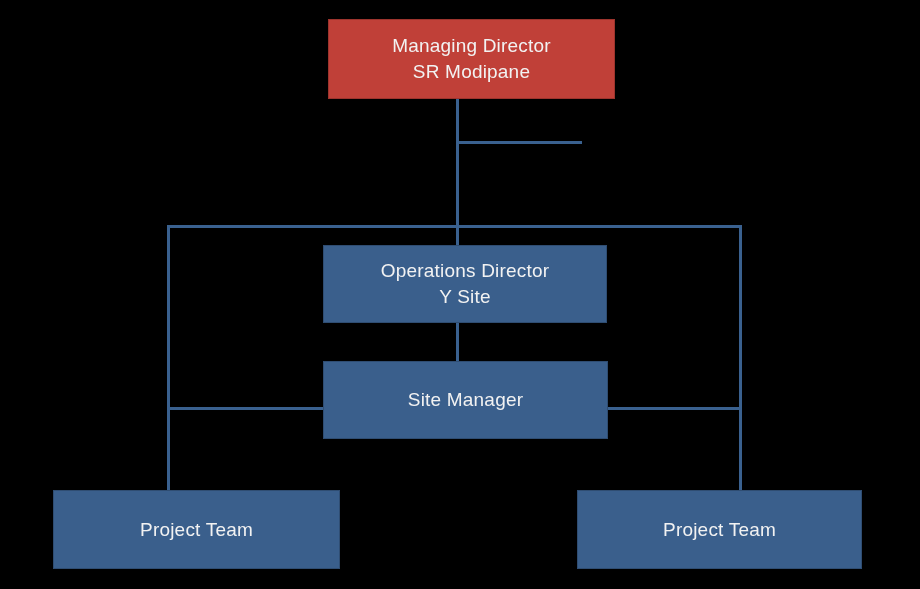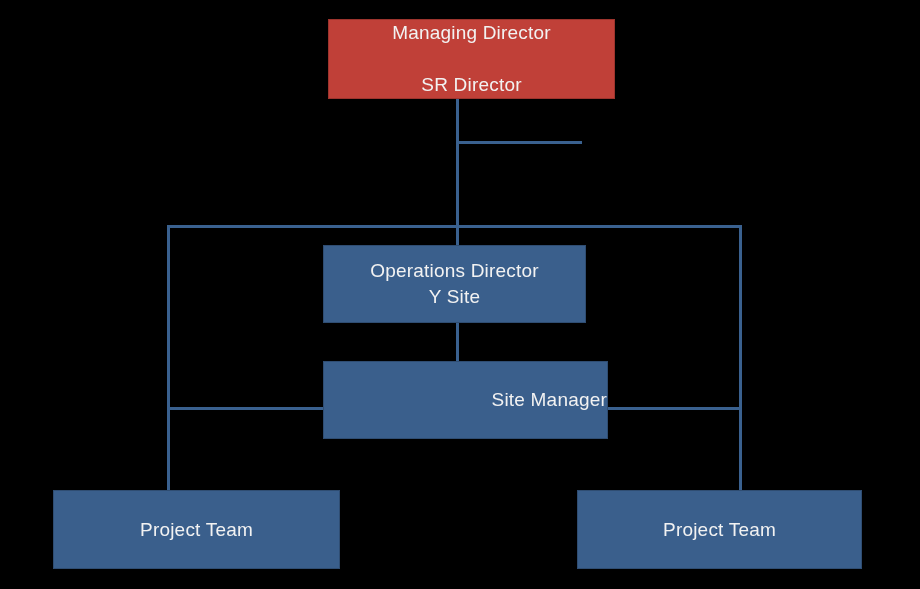--- a/index.html
+++ b/index.html
@@ -24,21 +24,20 @@
     text-align: center;
     color: var(--text, #F2F2F2);
     font-size: 19px;
     line-height: 1.35;
     letter-spacing: 0.2px;
     box-sizing: border-box;
   }
   .node.exec {
     background: var(--exec, #C04038);
     border: 1px solid rgba(0,0,0,0.18);
-    justify-content: space-between;
   }
   .node.dept {
     background: var(--dept, #3A5F8C);
     border: 1px solid rgba(0,0,0,0.18);
   }
   .node-line:empty { display: none; }
   .line {
     position: absolute;
     background: var(--line, #3A618F);
   }
@@ -52,30 +51,30 @@
   <div class="line" style="left:456px; top:141px; width:126px; height:3px;"></div>
   <div class="line" style="left:167px; top:225px; width:575px; height:3px;"></div>
   <div class="line" style="left:167px; top:225px; width:3px;   height:265px;"></div>
   <div class="line" style="left:739px; top:225px; width:3px;   height:265px;"></div>
   <div class="line" style="left:456px; top:323px; width:3px;   height:38px;"></div>
   <div class="line" style="left:167px; top:407px; width:156px; height:3px;"></div>
   <div class="line" style="left:608px; top:407px; width:134px; height:3px;"></div>
 
   <div class="node exec" style="left:328px; top:19px; width:287px; height:80px;">
     <span class="node-line">Managing Director</span>
-    <span class="node-line">SR Director</span>
+    <span class="node-line">SR Modipane</span>
   </div>
 
 
-  <div class="node dept" style="left:323px; top:245px; width:263px; height:78px;">
+  <div class="node dept" style="left:323px; top:245px; width:284px; height:78px;">
     <span class="node-line">Operations Director</span>
     <span class="node-line">Y Site</span>
   </div>
 
-  <div class="node dept" style="left:323px; top:361px; width:285px; height:78px;align-items:flex-end;">
+  <div class="node dept" style="left:323px; top:361px; width:285px; height:78px;">
     <span class="node-line">Site Manager</span>
 
   </div>
 
   <div class="node dept" style="left:53px; top:490px; width:287px; height:79px;">
     <span class="node-line">Project Team</span>
 
   </div>
 
   <div class="node dept" style="left:577px; top:490px; width:285px; height:79px;">

